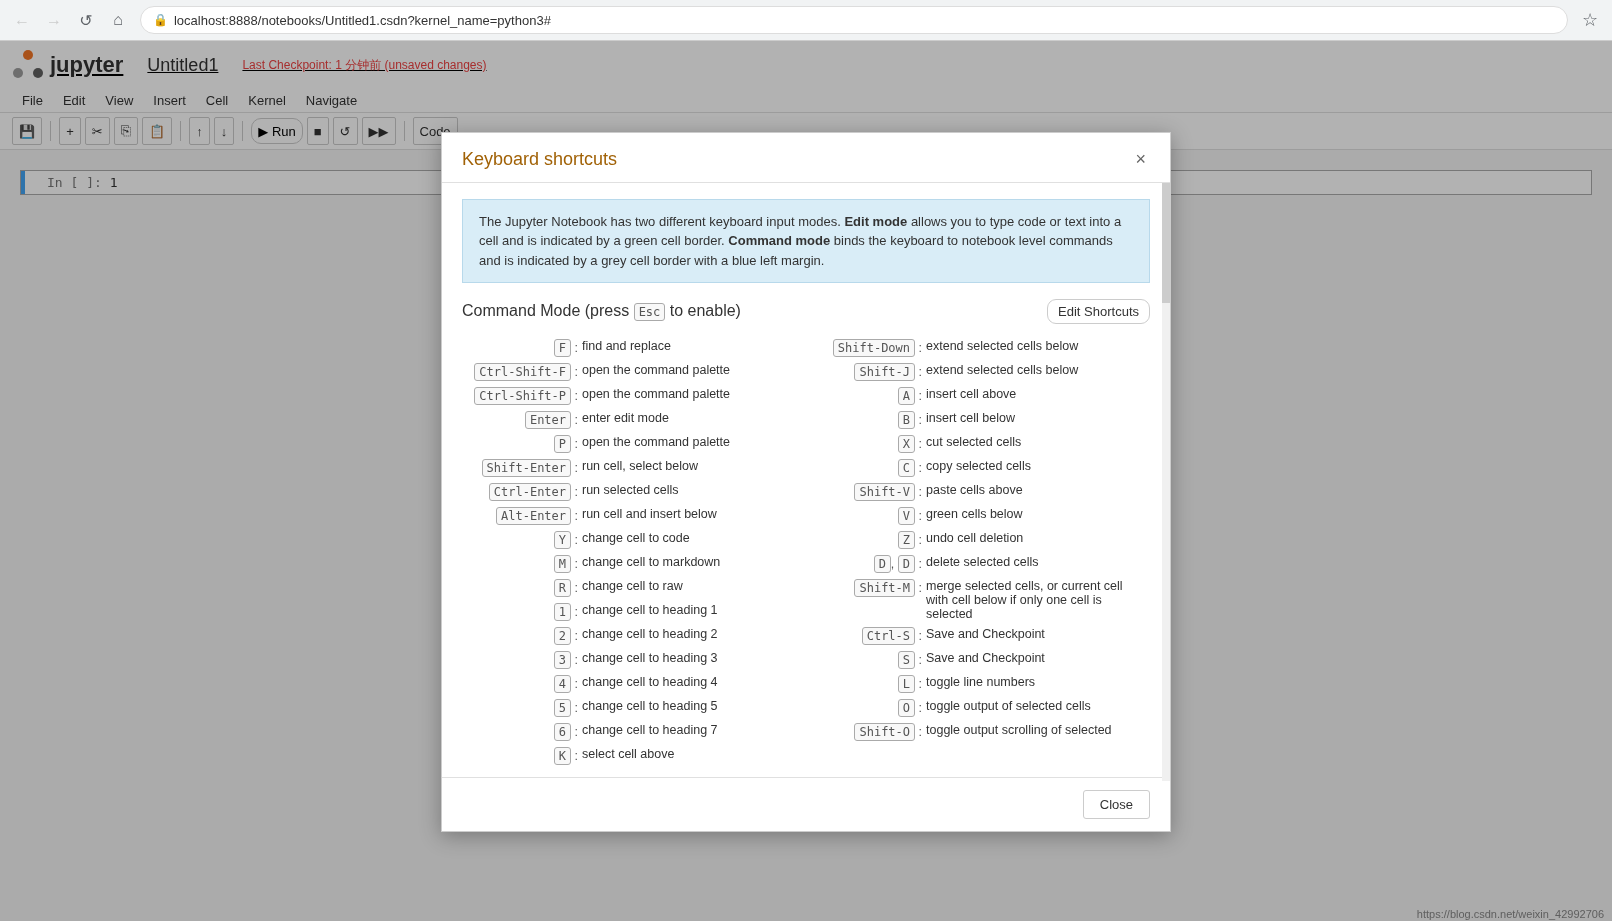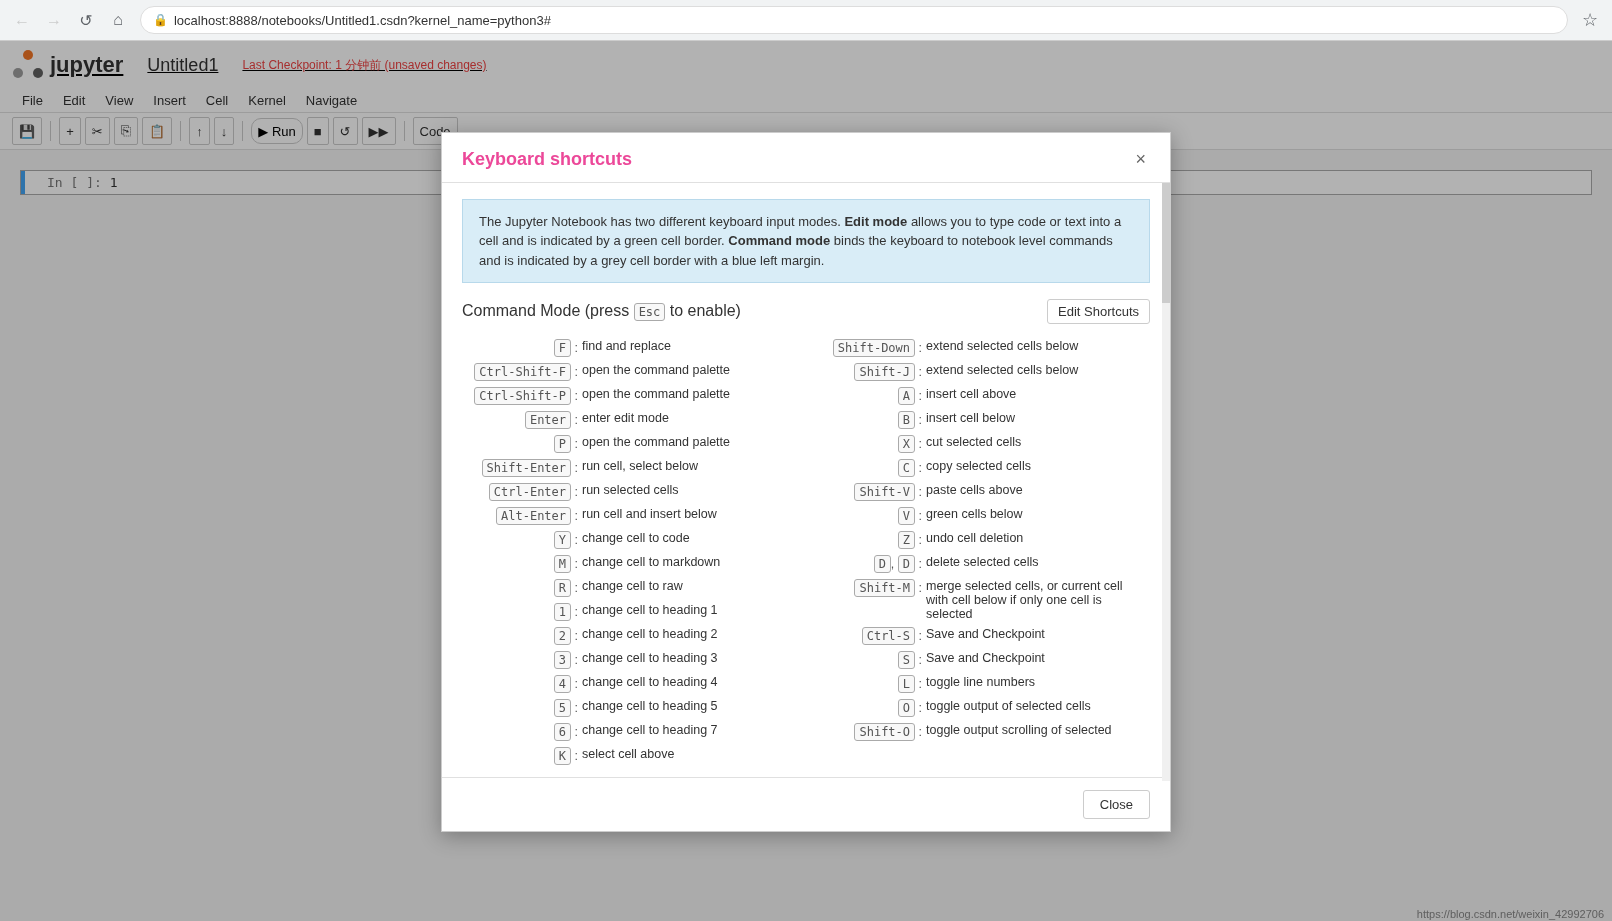--- a/index.html
+++ b/index.html
@@ -211,22 +211,22 @@
     }
     .dialog-header {
       display: flex;
       justify-content: space-between;
       align-items: center;
       padding: 16px 20px 12px;
       border-bottom: 1px solid #e0e0e0;
     }
     .dialog-title {
       font-size: 18px;
-      color: #ec4899;
-      font-weight: bold;
+      color: #a16207;
+      font-weight: normal;
     }
     .dialog-close {
       background: transparent;
       border: none;
       font-size: 18px;
       cursor: pointer;
       color: #666;
       padding: 0 4px;
     }
     .dialog-body {
@@ -267,21 +267,21 @@
       font-family: monospace;
       color: #555;
     }
     .edit-shortcuts-btn {
       padding: 4px 10px;
       border: 1px solid #ccc;
       background: white;
       cursor: pointer;
       font-size: 13px;
       color: #333;
-      border-radius: 3px;
+      border-radius: 9px;
     }
 
     
     .shortcuts-grid {
       display: grid;
       grid-template-columns: 1fr 1fr;
       gap: 0;
       font-size: 12.5px;
     }
     .shortcut-row {

